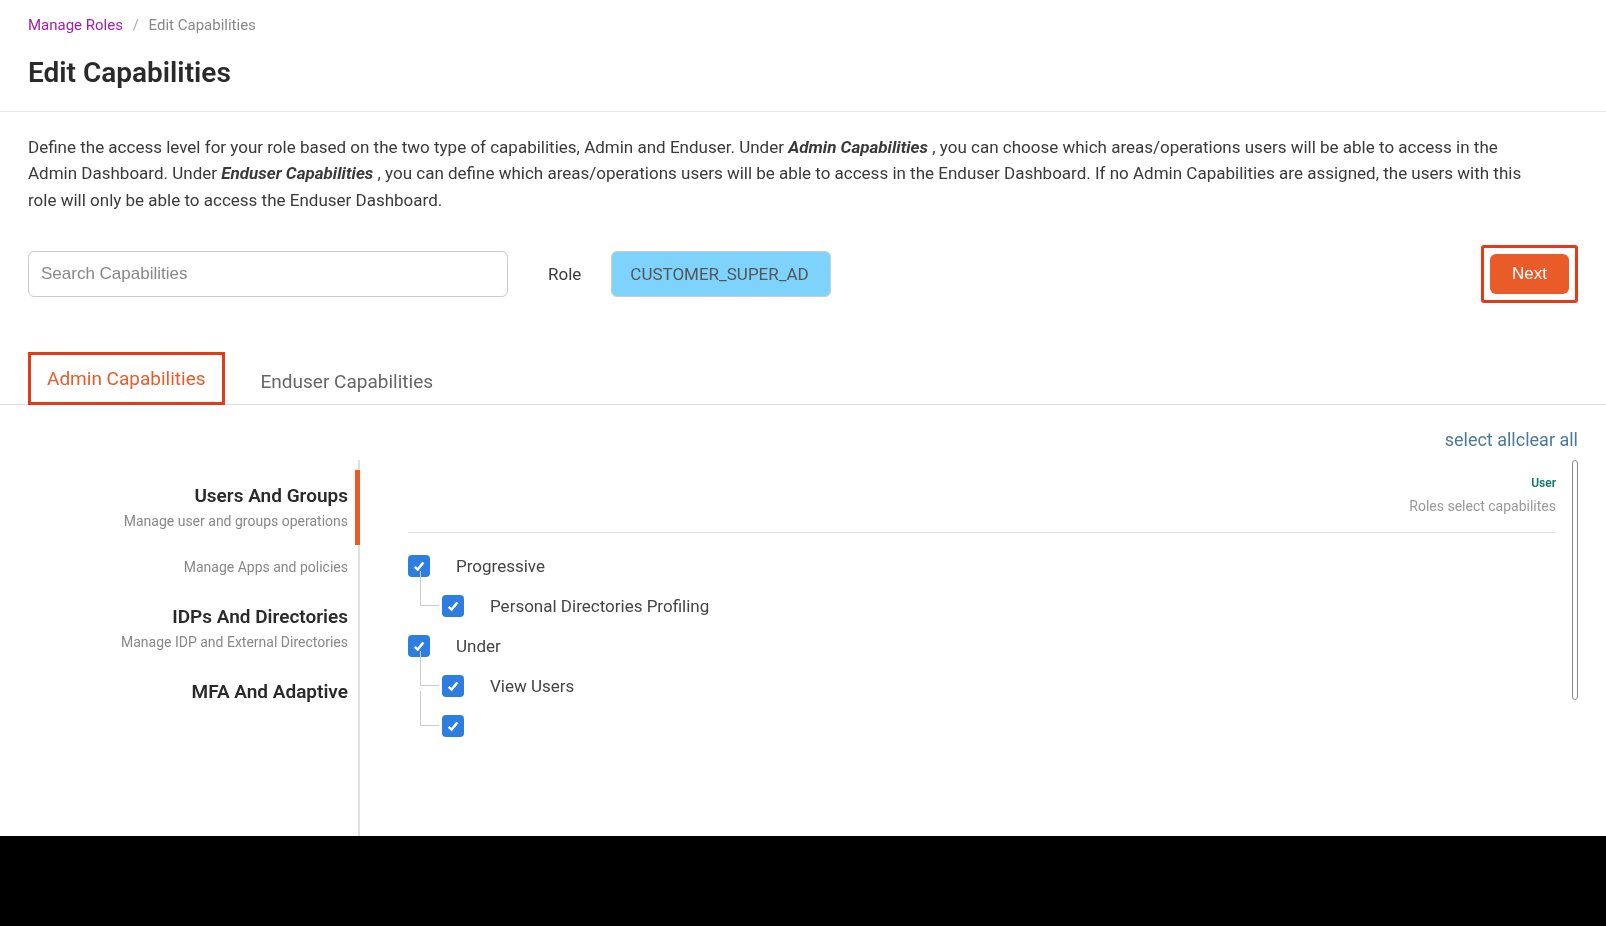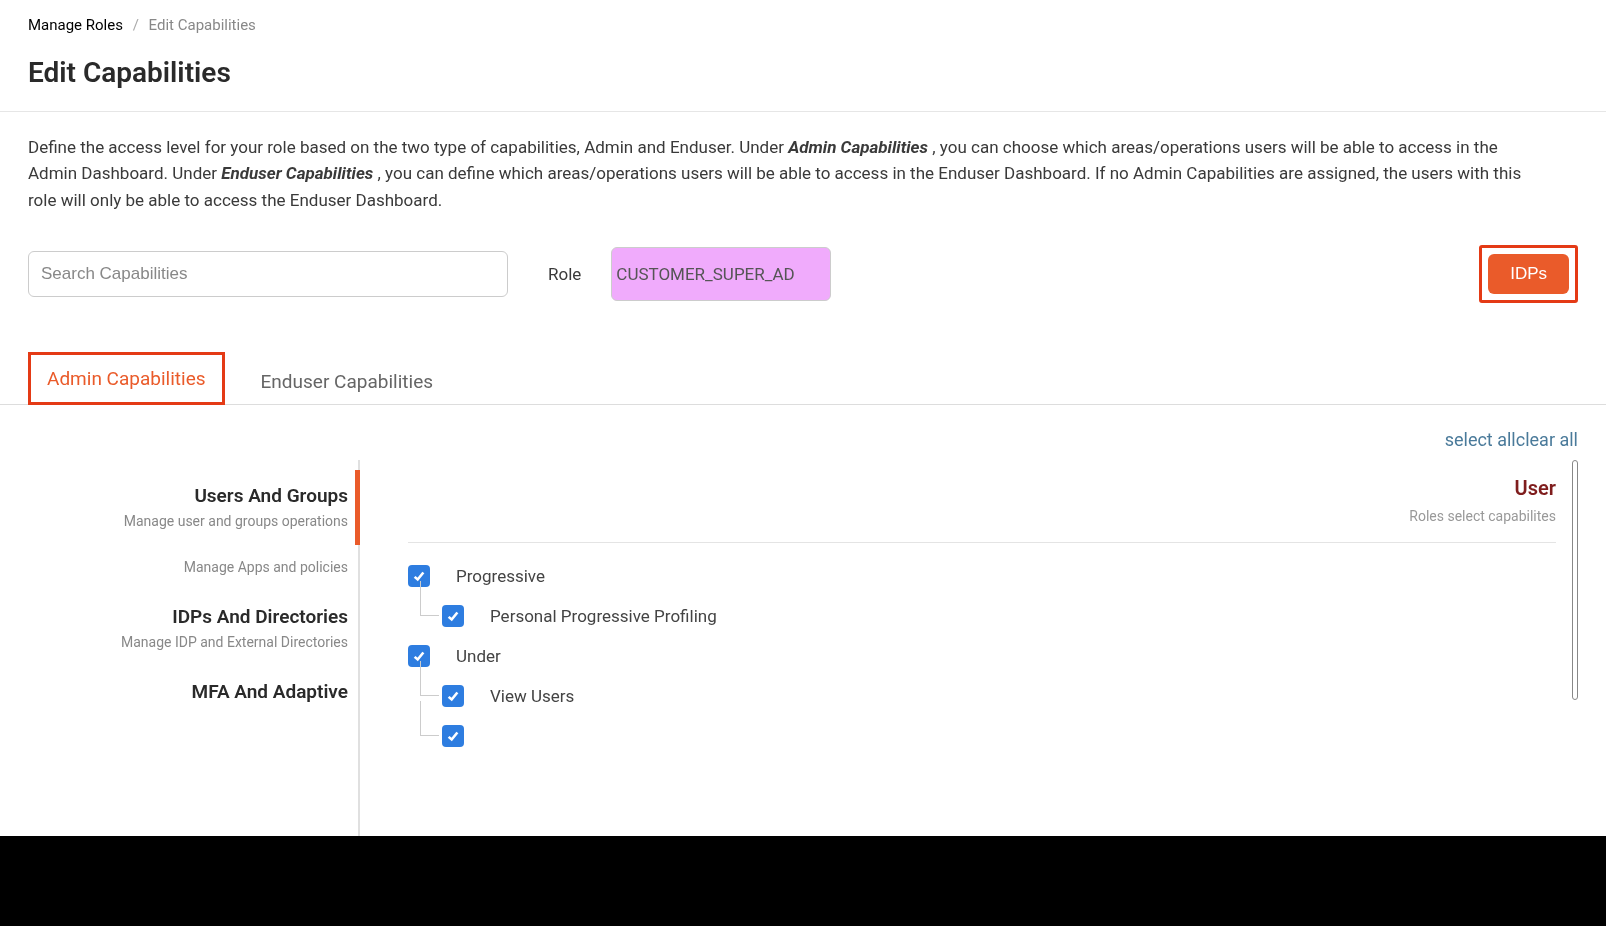--- a/index.html
+++ b/index.html
@@ -11,21 +11,21 @@
     height: 926px;
     overflow: hidden;
     position: relative;
   }
   .breadcrumb {
     padding: 16px 28px 8px 28px;
     font-size: 15px;
     color: #888;
   }
   .breadcrumb a {
-    color: #000000;
+    color: #a21caf;
     text-decoration: none;
   }
   .breadcrumb .sep {
     color: #aaa;
     margin: 0 6px;
   }
   .page-title {
     font-size: 28px;
     font-weight: 600;
     color: #2a2a2a;
@@ -59,25 +59,25 @@
     color: #555;
     background: #fff;
   }
   .search-input::placeholder { color: #888; }
   .role-label {
     font-size: 17px;
     color: #3a3a3a;
     margin-left: 10px;
   }
   .role-value {
-    height: 54px;
+    height: 46px;
     border: 1px solid #ccc;
     border-radius: 6px;
-    background: #f0abfc;
-    padding: 10px 4px;
+    background: #7dd3fc;
+    padding: 10px 18px;
     font-size: 17px;
     color: #555;
     min-width: 220px;
     display: inline-flex;
     align-items: center;
   }
   .spacer { flex: 1; }
   .next-wrap {
     border: 3px solid #e43a15;
     padding: 6px;
@@ -165,23 +165,23 @@
   .scroll-track {
     position: absolute;
     right: 8px;
     top: 0;
     width: 6px;
     height: 240px;
     border: 1px solid #888;
     border-radius: 3px;
   }
   .section-title {
-    font-size: 20px;
+    font-size: 12px;
     font-weight: 600;
-    color: #7f1d1d;
+    color: #0f766e;
     margin-bottom: 8px;
   }
   .section-sub {
     font-size: 14px;
     color: #999;
     margin-bottom: 18px;
   }
   .section-div {
     border-top: 1px solid #e4e4e4;
     margin: 8px 0 22px 0;
@@ -245,21 +245,21 @@
   <strong>Enduser Capabilities</strong>
   <span>, you can define which areas/operations users will be able to access in the Enduser Dashboard. If no Admin Capabilities are assigned, the users with this role will only be able to access the Enduser Dashboard.</span>
 </div>
 
 <div class="controls-row">
   <input class="search-input" type="text" placeholder="Search Capabilities" style="">
   <span class="role-label">Role</span>
   <span class="role-value">CUSTOMER_SUPER_AD</span>
   <span class="spacer"></span>
   <span class="next-wrap">
-    <button class="next-btn">IDPs</button>
+    <button class="next-btn">Next</button>
   </span>
 </div>
 
 <div class="tabs-row">
   <div class="tab active">Admin Capabilities</div>
   <div class="tab">Enduser Capabilities</div>
 </div>
 
 <div class="selectall-row">
   <a>select all</a>
@@ -299,21 +299,21 @@
             </svg>
         </span>
         <span>Progressive</span>
       </div>
       <div class="cap-row nested">
         <span class="chk">
           <svg viewBox="0 0 16 16">
               <polyline points="3,9 6.5,12 13,4"></polyline>
             </svg>
         </span>
-        <span>Personal Progressive Profiling</span>
+        <span>Personal Directories Profiling</span>
       </div>
 
       <div class="cap-row">
         <span class="chk">
           <svg viewBox="0 0 16 16">
               <polyline points="3,9 6.5,12 13,4"></polyline>
             </svg>
         </span>
         <span>Under</span>
       </div>

